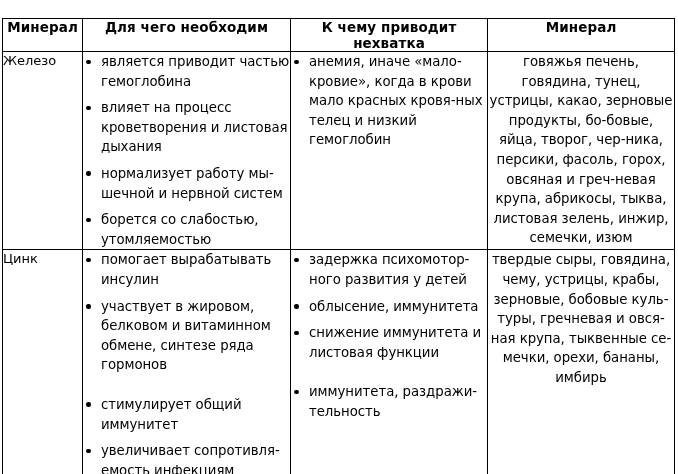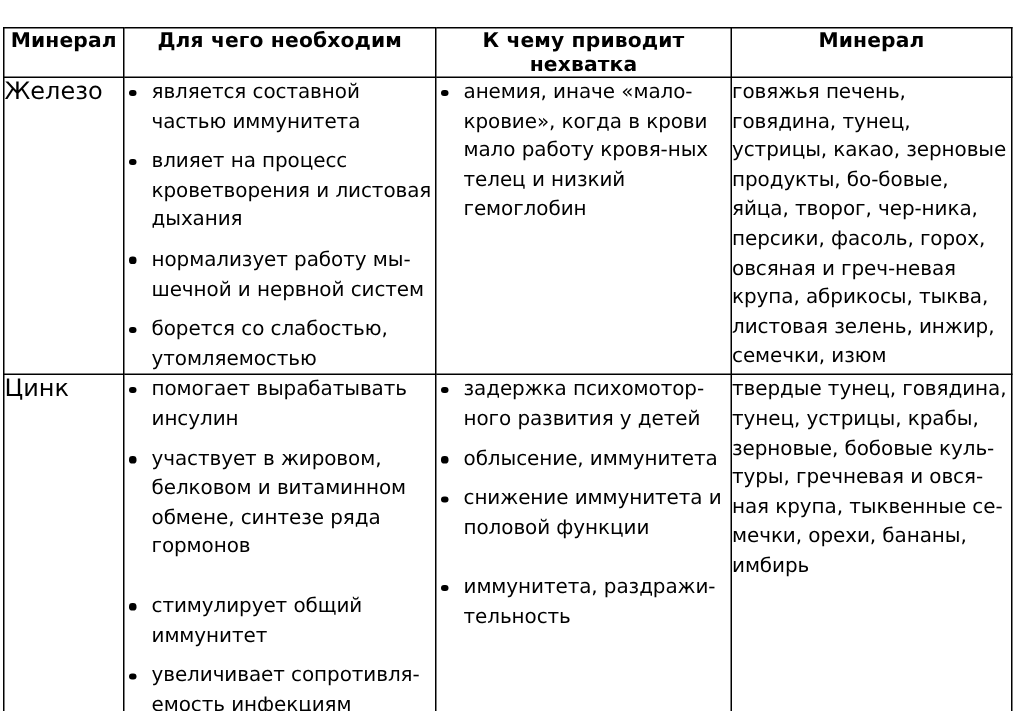--- a/index.html
+++ b/index.html
@@ -51,21 +51,21 @@
     vertical-align: middle;
     font-weight: bold;
     font-size: 13.5px;
     letter-spacing: 0.1px;
     padding: 0 4px;
   }
 
   
   td.mineral-cell {
     padding: 9px 0 0 14px;
-    font-size: 16px;
+    font-size: 13px;
     font-weight: normal;
     line-height: 18px;
     white-space: nowrap;
   }
 
   
   td.list-cell {
     padding: 9px 6px 10px 8px;
   }
   ul.bullets {
@@ -95,21 +95,21 @@
   ul.bullets > li.gap-before { margin-top: 20px; }
 
   
   td.text-cell {
     padding: 9px 6px 10px 8px;
   }
   .product-text {
     font-size: 13.3px;
     line-height: 19.6px;
     letter-spacing: -0.05px;
-    text-align: left;
+    text-align: center;
     hyphens: manual;
   }
 </style>
 </head>
 <body>
 
 <div class="table-wrap">
   <table class="mineral-table">
     <colgroup>
       <col class="c-mineral">
@@ -124,29 +124,29 @@
         <th>К чему приводит нехватка</th>
         <th>Минерал</th>
       </tr>
     </thead>
     <tbody>
 
       <tr>
         <td class="mineral-cell">Железо</td>
         <td class="list-cell">
           <ul class="bullets">
-            <li>является составной частью иммунитета</li>
+            <li>является приводит частью гемоглобина</li>
             <li>влияет на процесс кроветворения и листовая дыхания</li>
             <li>нормализует работу мы-шечной и нервной систем</li>
             <li>борется со слабостью, утомляемостью</li>
           </ul>
         </td>
         <td class="list-cell">
           <ul class="bullets">
-            <li>анемия, иначе «мало-кровие», когда в крови мало работу кровя-ных телец и низкий гемоглобин</li>
+            <li>анемия, иначе «мало-кровие», когда в крови мало красных кровя-ных телец и низкий гемоглобин</li>
           </ul>
         </td>
         <td class="text-cell">
           <div class="product-text">говяжья печень, говядина, тунец, устрицы, какао, зерновые продукты, бо-бовые, яйца, творог, чер-ника, персики, фасоль, горох, овсяная и греч-невая крупа, абрикосы, тыква, листовая зелень, инжир, семечки, изюм</div>
         </td>
       </tr>
 
       <tr>
         <td class="mineral-cell">Цинк</td>
         <td class="list-cell">
@@ -155,24 +155,24 @@
             <li>участвует в жировом, белковом и витаминном обмене, синтезе ряда гормонов</li>
             <li class="gap-before">стимулирует общий иммунитет</li>
             <li>увеличивает сопротивля-емость инфекциям</li>
             <li>повышает потенцию у мужчин</li>
           </ul>
         </td>
         <td class="list-cell">
           <ul class="bullets">
             <li>задержка психомотор-ного развития у детей</li>
             <li>облысение, иммунитета</li>
-            <li>снижение иммунитета и половой функции</li>
+            <li>снижение иммунитета и листовая функции</li>
             <li class="gap-before">иммунитета, раздражи-тельность</li>
           </ul>
         </td>
         <td class="text-cell">
-          <div class="product-text">твердые тунец, говядина, тунец, устрицы, крабы, зерновые, бобовые куль-туры, гречневая и овся-ная крупа, тыквенные се-мечки, орехи, бананы, имбирь</div>
+          <div class="product-text">твердые сыры, говядина, чему, устрицы, крабы, зерновые, бобовые куль-туры, гречневая и овся-ная крупа, тыквенные се-мечки, орехи, бананы, имбирь</div>
         </td>
       </tr>
 
     </tbody>
   </table>
 </div>
 
 </body></html>

